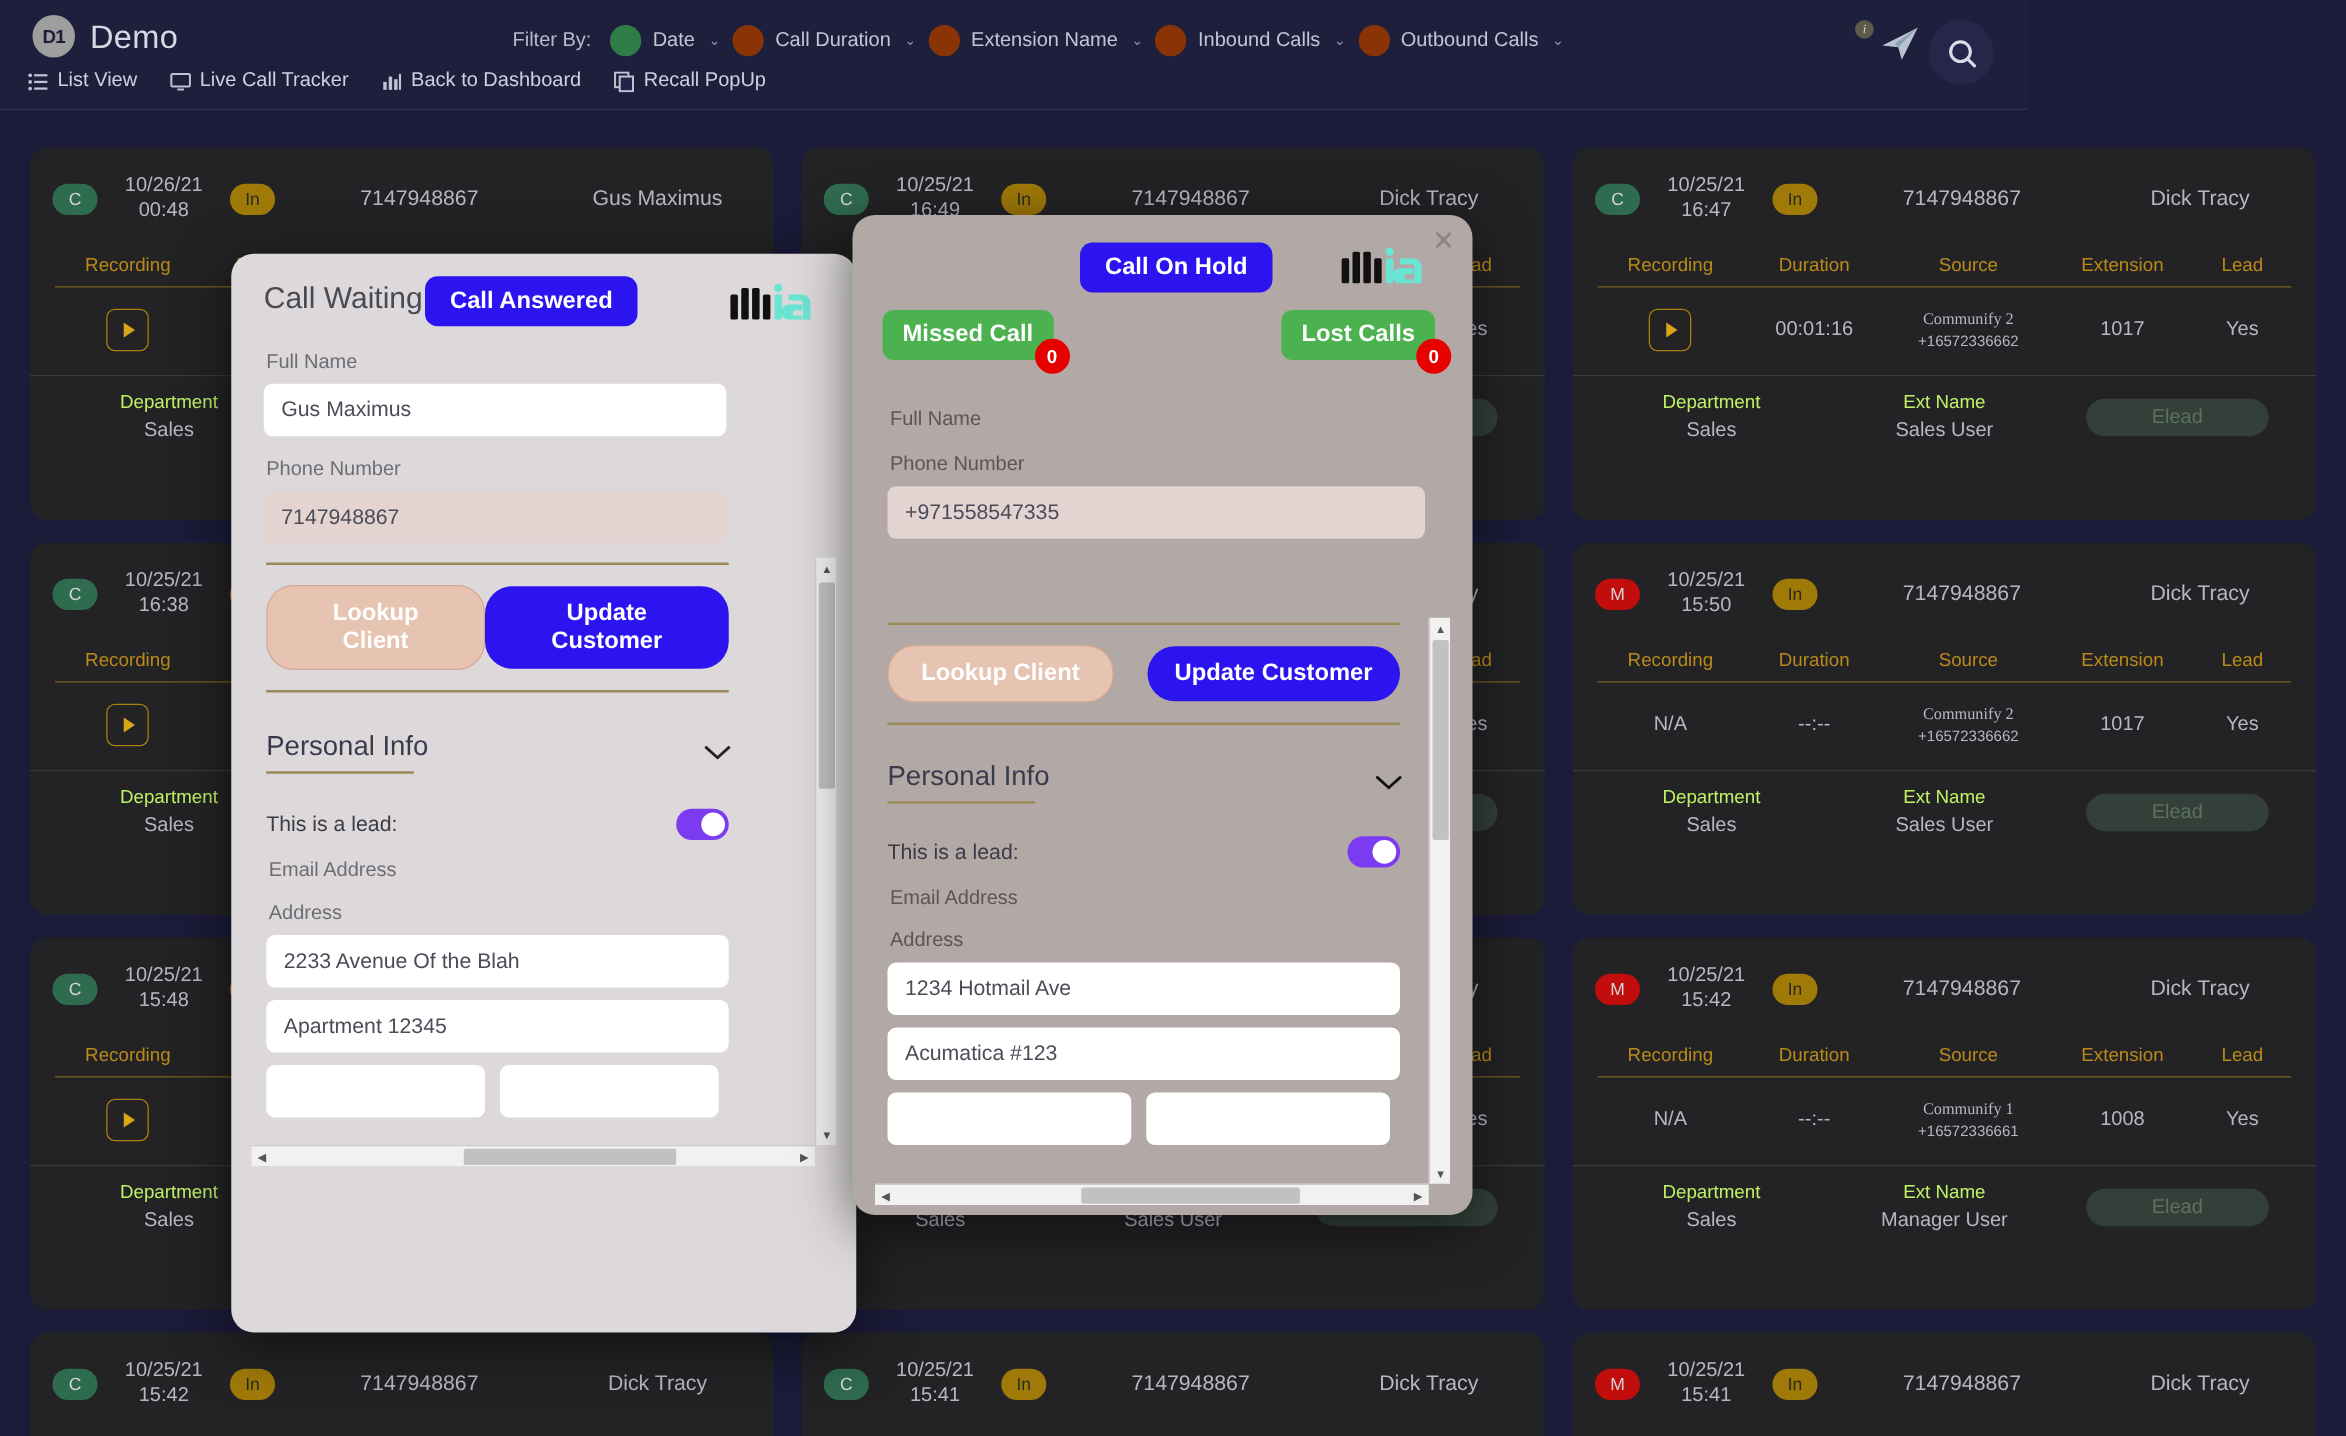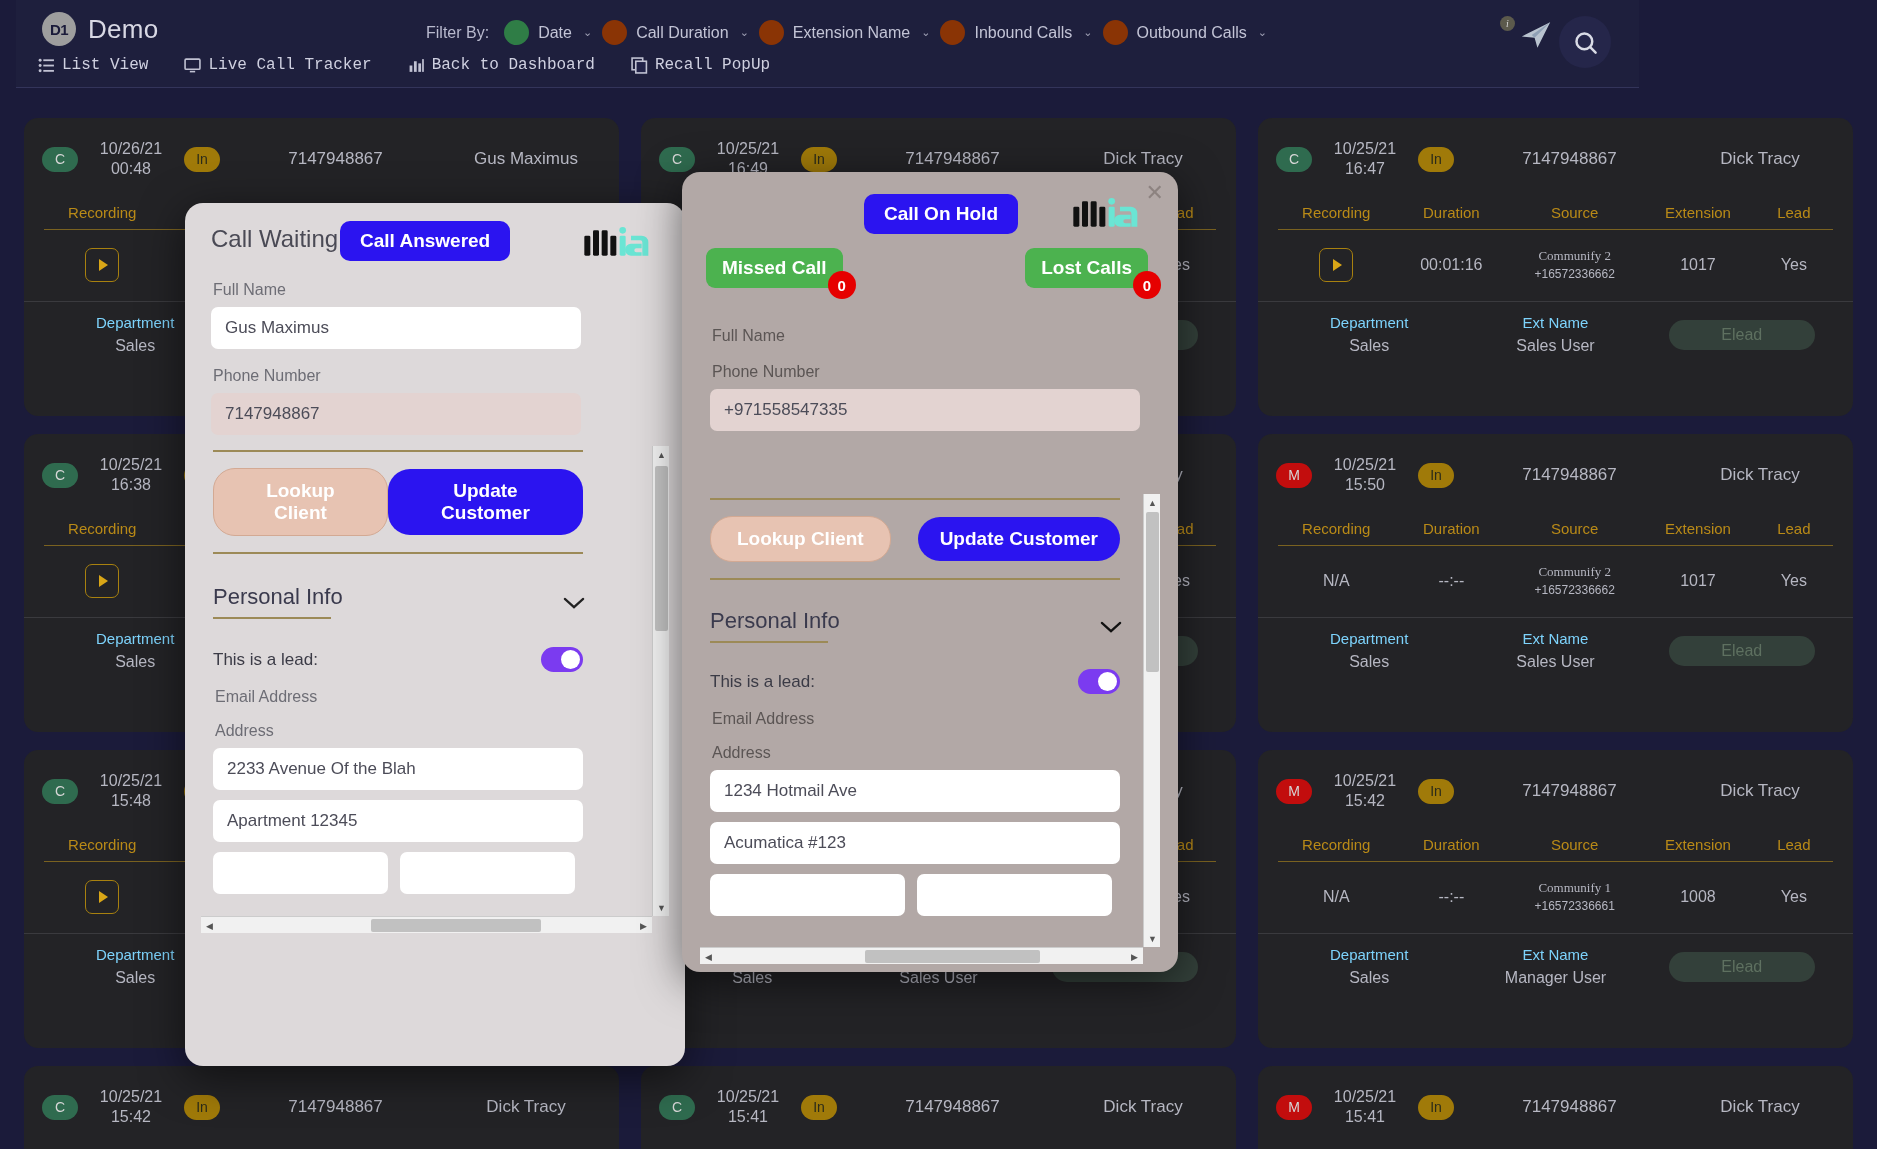--- a/index.html
+++ b/index.html
@@ -6,21 +6,21 @@
   html, body {
     width: 1877px; height: 1149px;
     background: #1b1b3a;
     font-family: "Liberation Sans", sans-serif;
     overflow: hidden;
   }
   body { position: relative; }
 
   
   .topbar {
-    position: absolute; top: 0; left: 16px; width: 1623px; height: 88px;
+    position: absolute; top: 0; left: 0; width: 1623px; height: 88px;
     background: #1e1f3d;
     border-bottom: 1px solid #33345a;
     z-index: 40;
   }
   .brand {
     position: absolute; left: 26px; top: 12px;
     display: flex; align-items: center; gap: 12px;
   }
   .brand-badge {
     width: 34px; height: 34px; border-radius: 50%;
@@ -54,22 +54,22 @@
   }
   .searchbtn {
     position: absolute; right: 28px; top: 16px;
     width: 52px; height: 52px; border-radius: 50%;
     background: #25264a;
     display: flex; align-items: center; justify-content: center;
   }
 
   .subnav {
     position: absolute; left: 22px; top: 56px;
-    display: flex; align-items: flex-start; gap: 36px;
-    color: #cfd0e0; font-size: 16px; font-family: Liberation Mono, monospace;
+    display: flex; align-items: flex-start; gap: 26px;
+    color: #cfd0e0; font-size: 16px;
   }
   .subnav .navitem { display: flex; align-items: center; gap: 7px; cursor: pointer; }
   .navicon { width: 17px; height: 17px; display: inline-block; opacity: .92; }
 
   
   .grid {
     position: absolute; top: 96px; left: 0;
     width: 1877px; height: 1053px;
     padding: 22px 24px;
     display: grid;
@@ -125,21 +125,21 @@
     border-top: 6px solid transparent; border-bottom: 6px solid transparent;
     margin-left: 3px;
   }
   .src-main { font-size: 13px; color: #b6b7c2; line-height: 17px; font-family: Liberation Serif, serif; }
   .src-sub { font-size: 12px; color: #b6b7c2; line-height: 17px; }
   .hr-dim { height: 1px; background: #3a3a3e; margin: 0 -18px; }
   .footrow {
     display: grid; grid-template-columns: 1fr 1fr 1fr;
     text-align: center; padding: 12px 0 4px;
   }
-  .flab { color: #7dd3fc; font-size: 15px; }
+  .flab { color: #bef264; font-size: 15px; }
   .fval { color: #b6b7c2; font-size: 16px; margin-top: 5px; }
   .elead {
     width: 146px; height: 30px; border-radius: 15px;
     background: #33403a; color: #5e7060; font-size: 16px;
     display: flex; align-items: center; justify-content: center;
     margin: 6px auto 0;
   }
 
   
   .modal {

